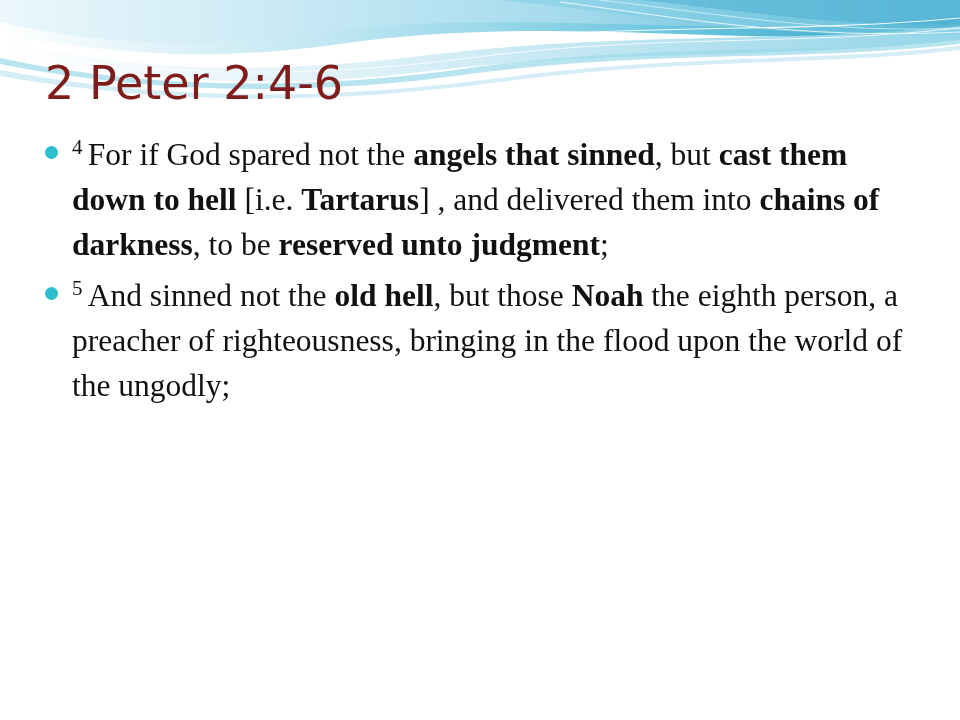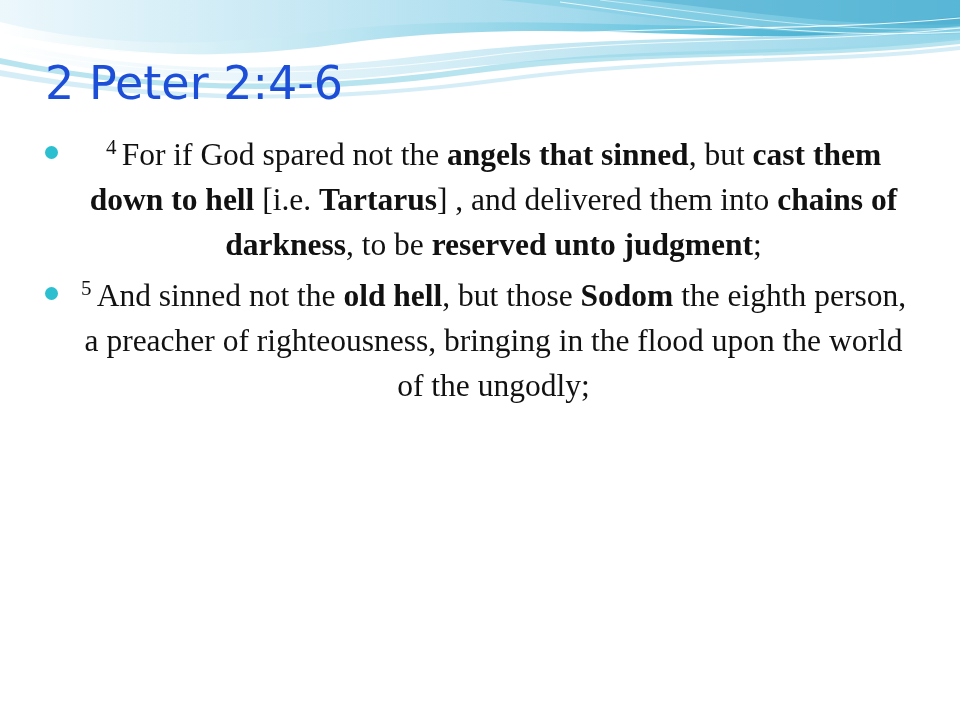--- a/index.html
+++ b/index.html
@@ -63,21 +63,21 @@
     background: #2bbfd0;
     margin-top: 14px;
     margin-right: 14px;
   }
   .bullet-text {
     flex: 1 1 auto;
     font-family: "Liberation Serif", serif;
     font-size: 31.5px;
     line-height: 45px;
     color: #111111;
-    text-align: center;
+    text-align: left;
   }
   .bullet-text b {
     font-weight: bold;
   }
   .vnum {
     font-size: 21px;
     vertical-align: super;
     line-height: 0;
   }
 </style>
@@ -114,26 +114,26 @@
       <path d="M0,70 C160,100 320,102 500,78 C680,54 820,62 960,46 L960,50 C820,66 680,58 500,82 C320,106 160,104 0,76 Z" fill="#cbe9f4" opacity="0.8"></path>
       <path d="M500,0 C640,14 760,40 960,34 L960,0 Z" fill="#7fcde4" opacity="0.55"></path>
       <path d="M640,0 C740,10 840,28 960,24 L960,0 Z" fill="#49acd0" opacity="0.5"></path>
       <path d="M0,34 C120,58 280,64 440,44 C620,22 790,34 960,18" fill="none" stroke="#ffffff" stroke-width="1.2" opacity="0.9"></path>
       <path d="M0,48 C140,76 300,80 470,58 C650,34 800,46 960,28" fill="none" stroke="#ffffff" stroke-width="1" opacity="0.8"></path>
       <path d="M560,2 C680,18 800,40 960,32" fill="none" stroke="#ffffff" stroke-width="1" opacity="0.8"></path>
       <path d="M600,0 C720,14 830,34 960,28" fill="none" stroke="#ffffff" stroke-width="0.8" opacity="0.7"></path>
     </svg>
   </div>
 
-  <div class="slide-title" style="color: #1d4ed8;">2 Peter 2:4-6</div>
+  <div class="slide-title" style="color: #7f1d1d;">2 Peter 2:4-6</div>
 
   <div class="body-block">
     <div class="bullet-row">
       <span class="bullet-dot" style="background: rgb(43, 191, 208);"></span>
       <div class="bullet-text"><span class="vnum">4 </span><span>For if God spared not the </span><b>angels that sinned</b><span>, but </span><b>cast them down to hell</b><span> [i.e. </span><b>Tartarus</b><span>] , and delivered them into </span><b>chains of darkness</b><span>, to be </span><b>reserved unto judgment</b><span>;</span></div>
     </div>
     <div class="bullet-row">
       <span class="bullet-dot" style="background: rgb(43, 191, 208);"></span>
-      <div class="bullet-text"><span class="vnum">5 </span><span>And sinned not the </span><b>old hell</b><span>, but those </span><b>Sodom</b><span> the eighth person, a preacher of righteousness, bringing in the flood upon the world of the ungodly;</span></div>
+      <div class="bullet-text"><span class="vnum">5 </span><span>And sinned not the </span><b>old hell</b><span>, but those </span><b>Noah</b><span> the eighth person, a preacher of righteousness, bringing in the flood upon the world of the ungodly;</span></div>
     </div>
   </div>
 
 </div>
 
 </body></html>

